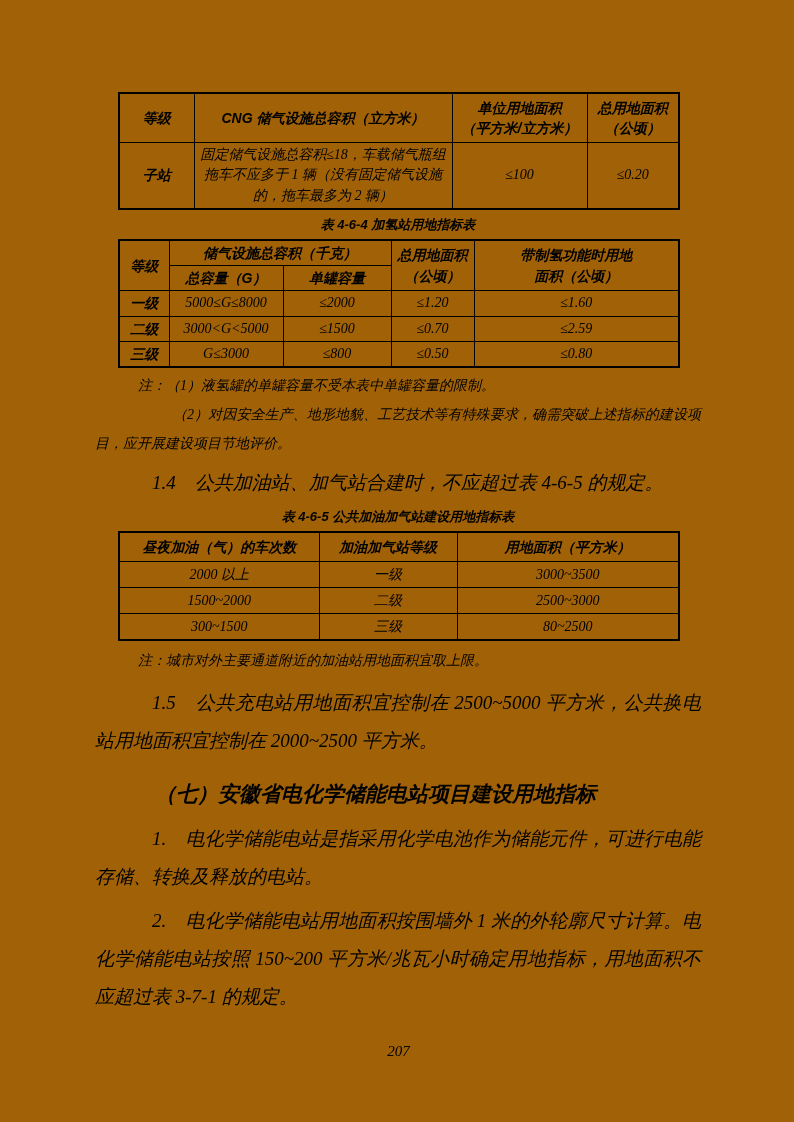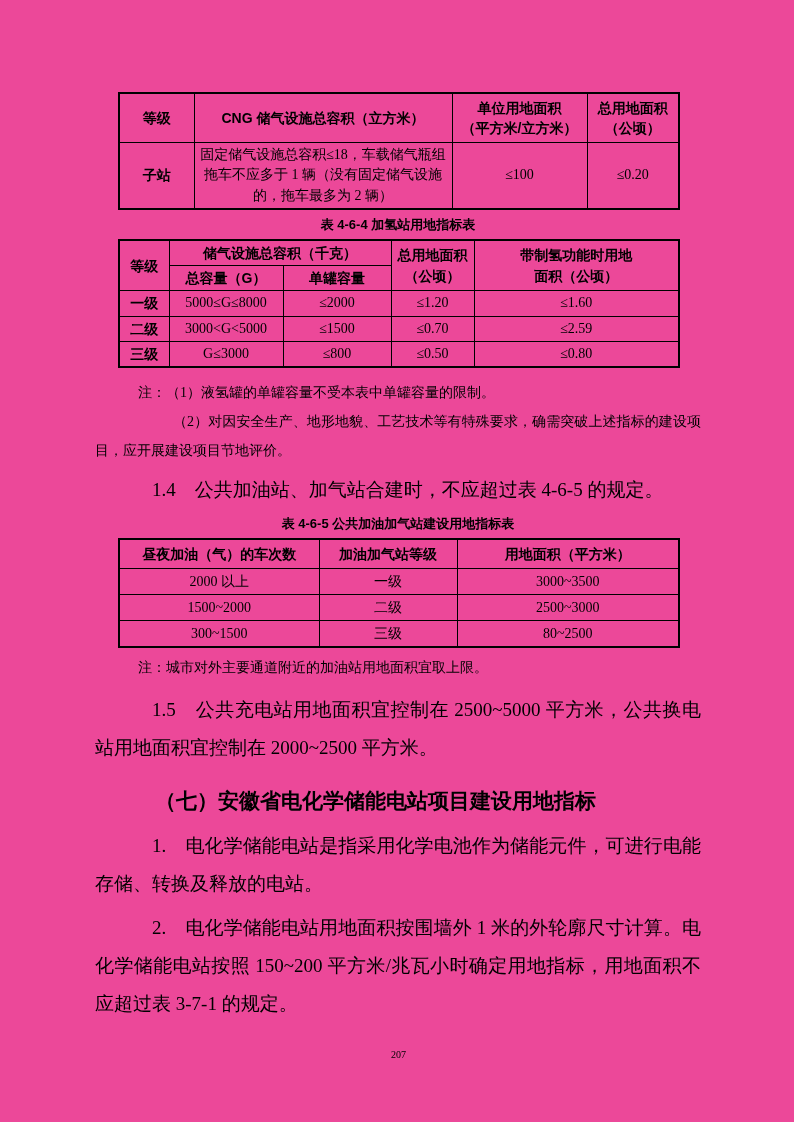--- a/index.html
+++ b/index.html
@@ -1,23 +1,24 @@
 <!DOCTYPE html>
 <html lang="zh"><head>
 <meta charset="utf-8">
 <style>
   html,body{margin:0;padding:0;background:#888;}
   .page{
     position:relative;
     width:794px;height:1122px;
     margin:0 auto;
-    background:#ec4899;
+    background:#a16207;
     color:#000;
     font-family:"Liberation Serif","DejaVu Serif",serif;
     overflow:hidden;
+    font-style:italic;
   }
   .content{
     position:absolute;
     left:95px;top:92px;
     width:606px;
   }
   
   table.doc{
     border-collapse:collapse;
     table-layout:fixed;
@@ -79,25 +80,25 @@
     font-size:21px;
     line-height:1.9;
     text-indent:60px;
     margin:14px 0 6px 0;
     white-space:pre-wrap;
   }
   .footer{
     position:absolute;
     left:3px;right:0;bottom:62px;
     text-align:center;
-    font-size:10px;
+    font-size:15px;
   }
   .mt8{margin-top:8px;}
   .mt6{margin-top:6px;}
-  .mt4{margin-top:11px;}
+  .mt4{margin-top:4px;}
   .mt12{}
 </style>
 </head>
 <body>
 
 <div class="page">
   <div class="content">
 
     <table class="doc tbl-cng">
       <colgroup>

